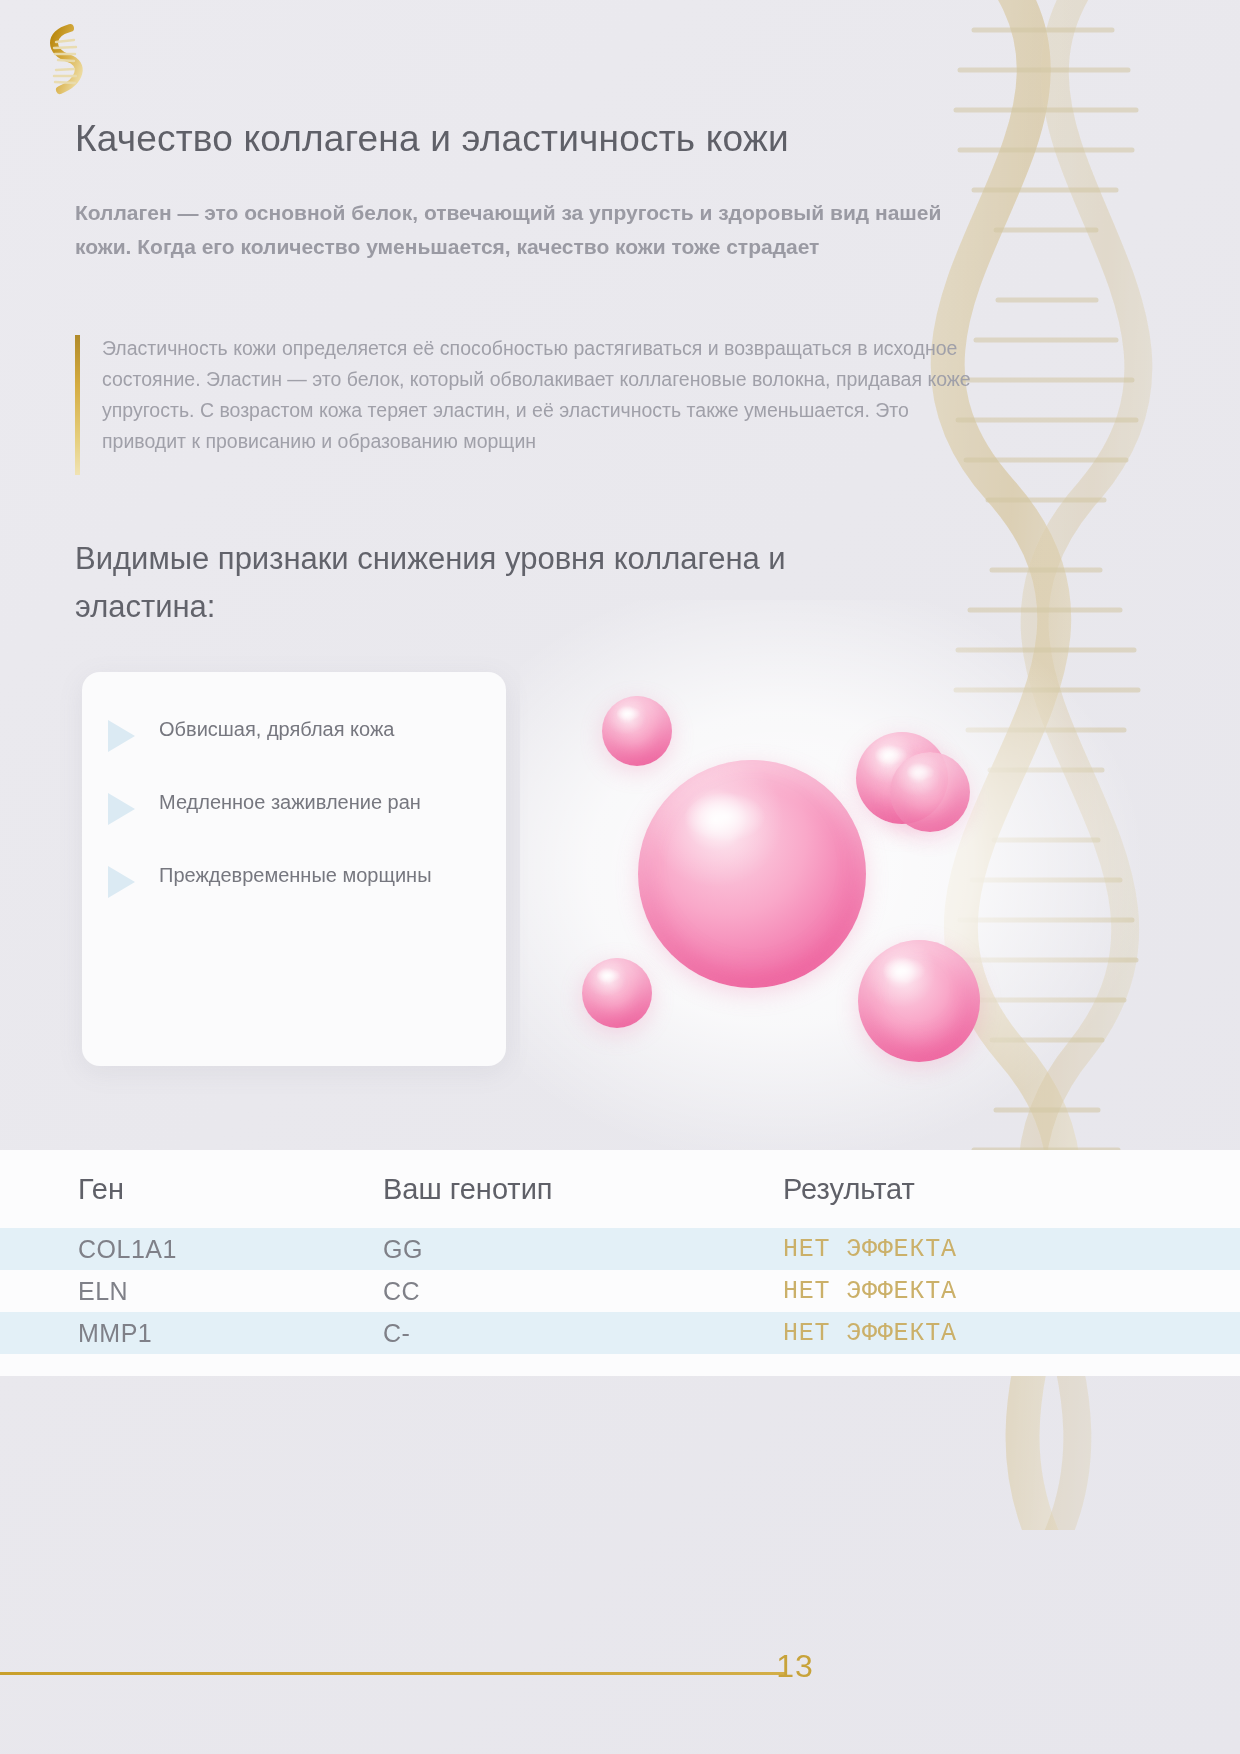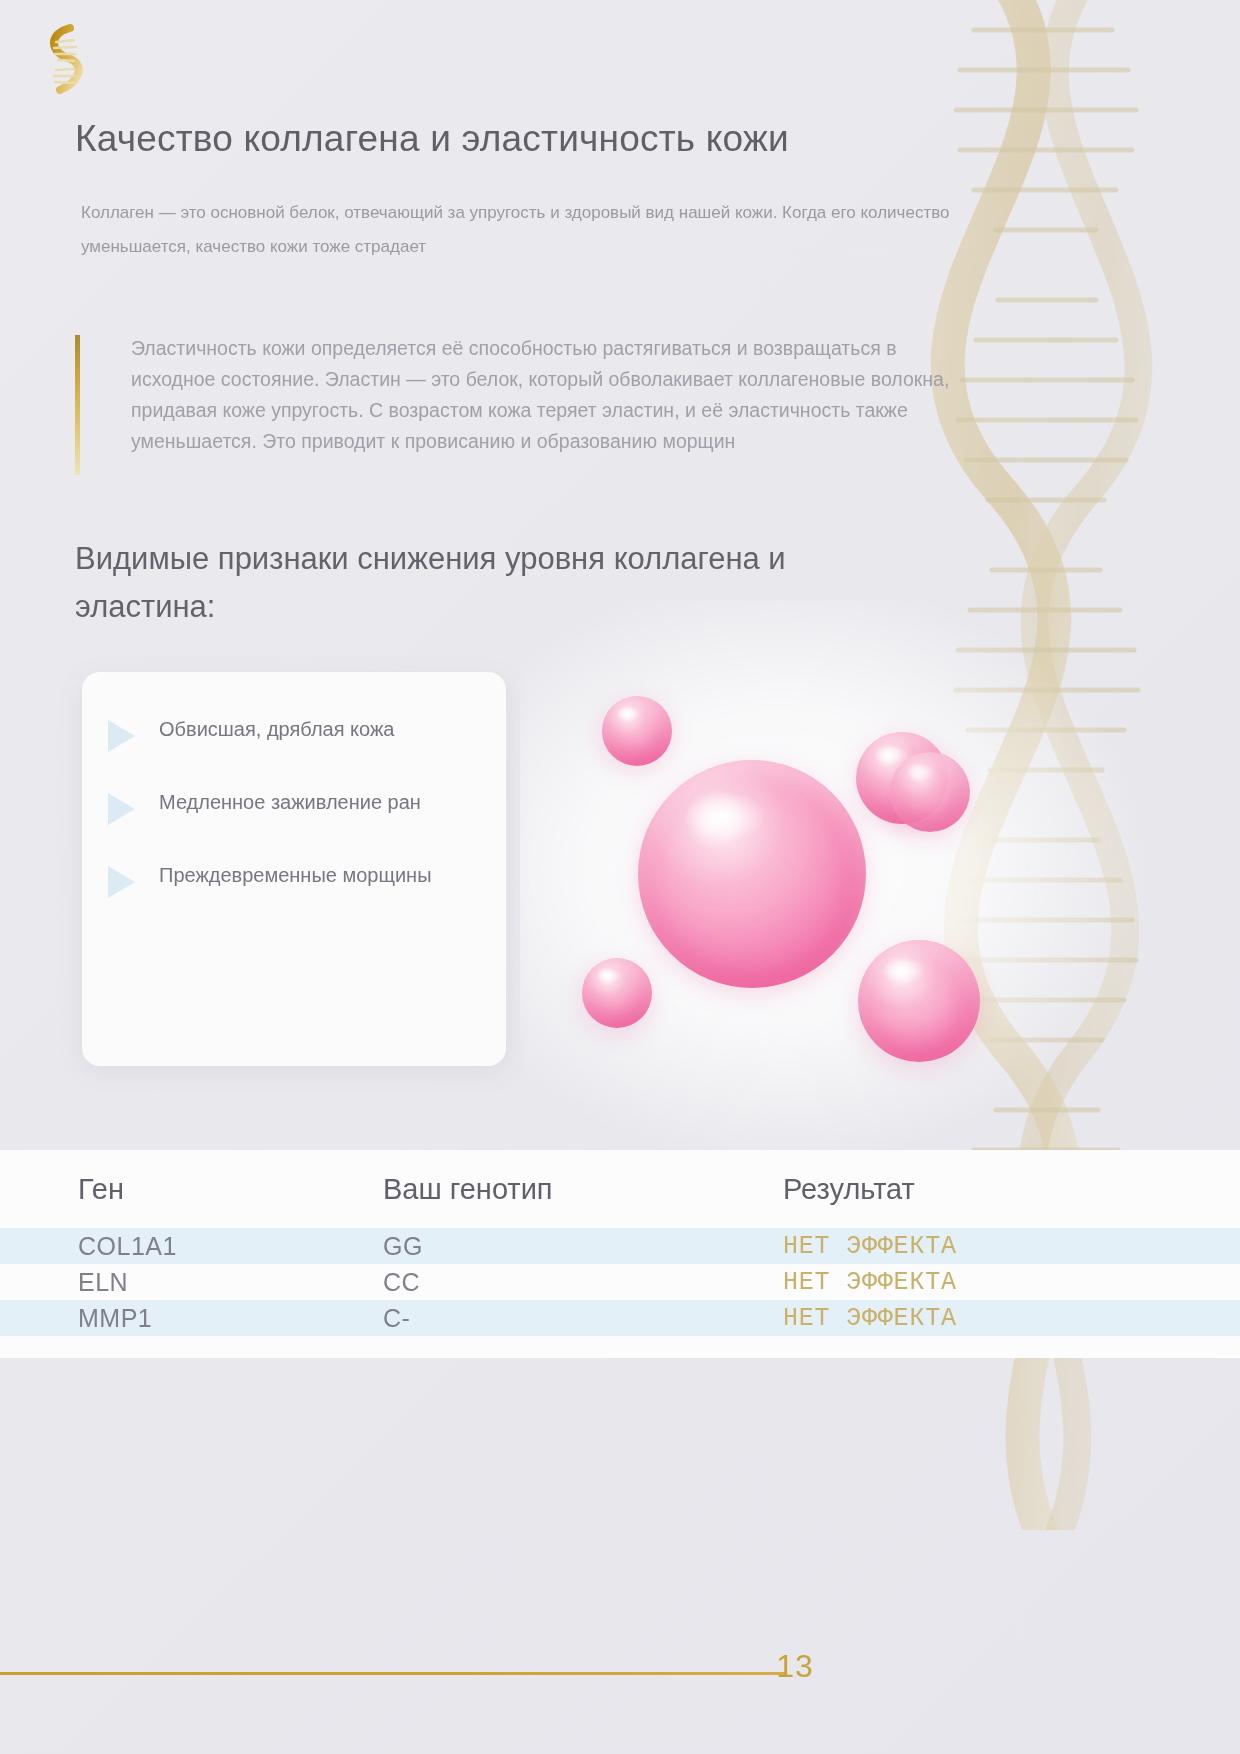--- a/index.html
+++ b/index.html
@@ -61,34 +61,33 @@
     font-weight: 300;
     letter-spacing: .2px;
     color: #5f6068;
   }
 
   .lead {
     position: absolute;
     left: 75px;
     top: 196px;
     width: 900px;
-    font-size: 17px;
-    font-weight: 400;
+    font-size: 21px;
+    font-weight: 700;
     line-height: 34px;
     color: #9a9aa3;
-    margin-left: 6px;
   }
 
   
   .quote {
     position: absolute;
     left: 75px;
     top: 333px;
     width: 900px;
-    padding-left: 56px;
+    padding-left: 27px;
     font-size: 19.5px;
     font-weight: 300;
     line-height: 31px;
     color: #a0a0a9;
   }
   .quote::before {
     content: "";
     position: absolute;
     left: 0; top: 2px;
     width: 5px; height: 140px;
@@ -173,21 +172,21 @@
     position: absolute;
     left: 0;
     top: 1150px;
     width: 1240px;
     background: #fcfcfd;
     padding: 0 0 22px 0;
   }
   .trow {
     display: flex;
     align-items: center;
-    height: 36px;
+    height: 42px;
     padding-left: 78px;
     padding-right: 60px;
   }
   .trow.head { height: 78px; }
   .trow.alt { background: #e3f0f7; }
   .c-gene   { width: 305px; }
   .c-geno   { width: 400px; }
   .c-res    { flex: 1; }
 
   .th {

